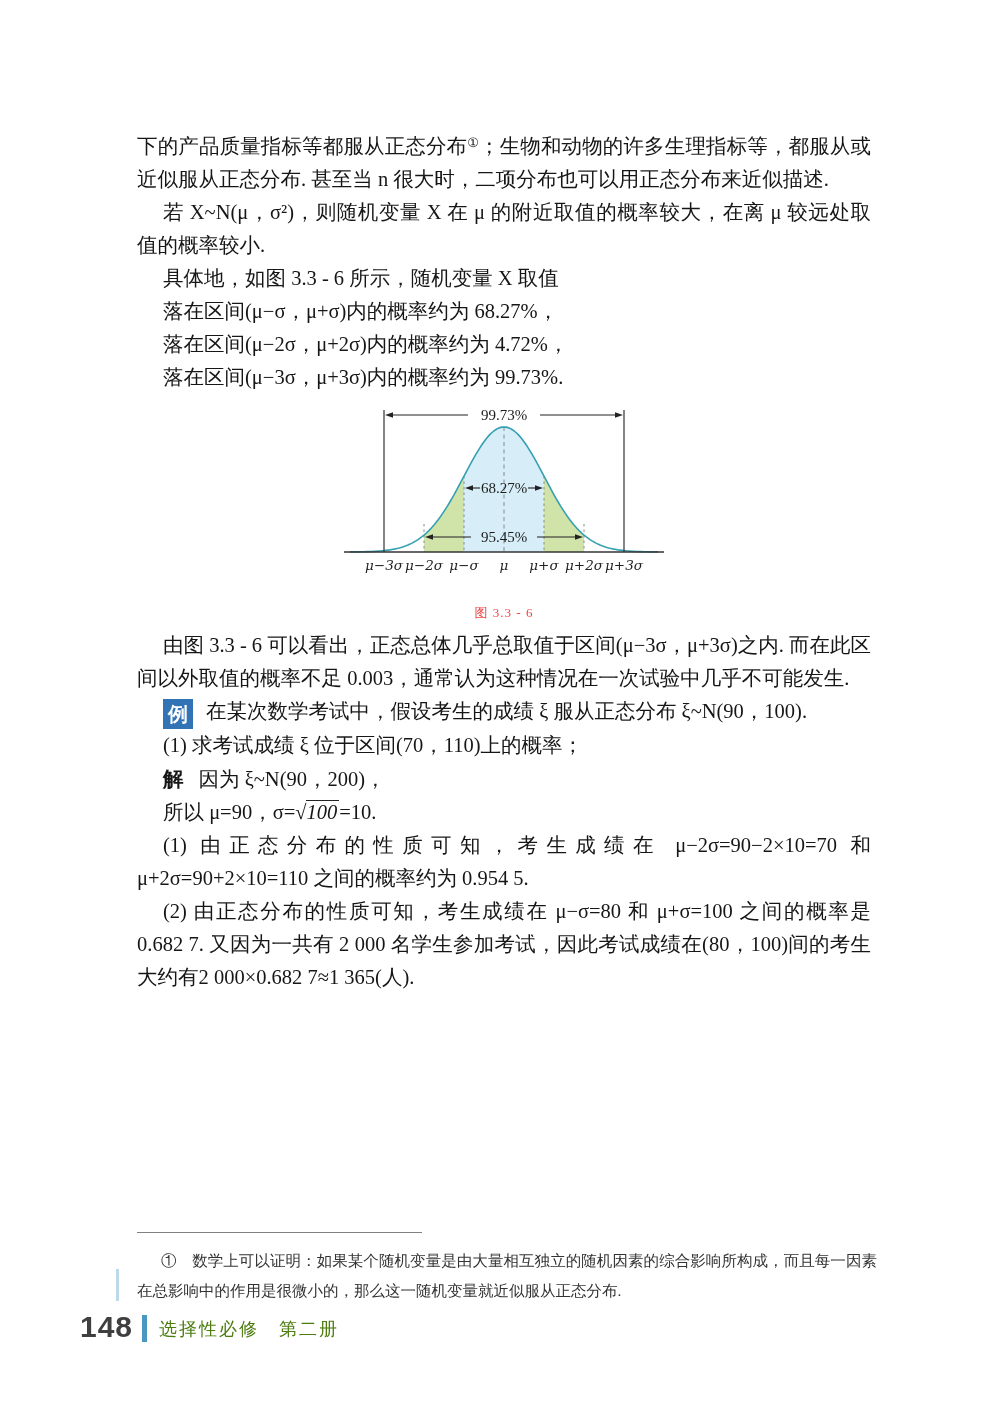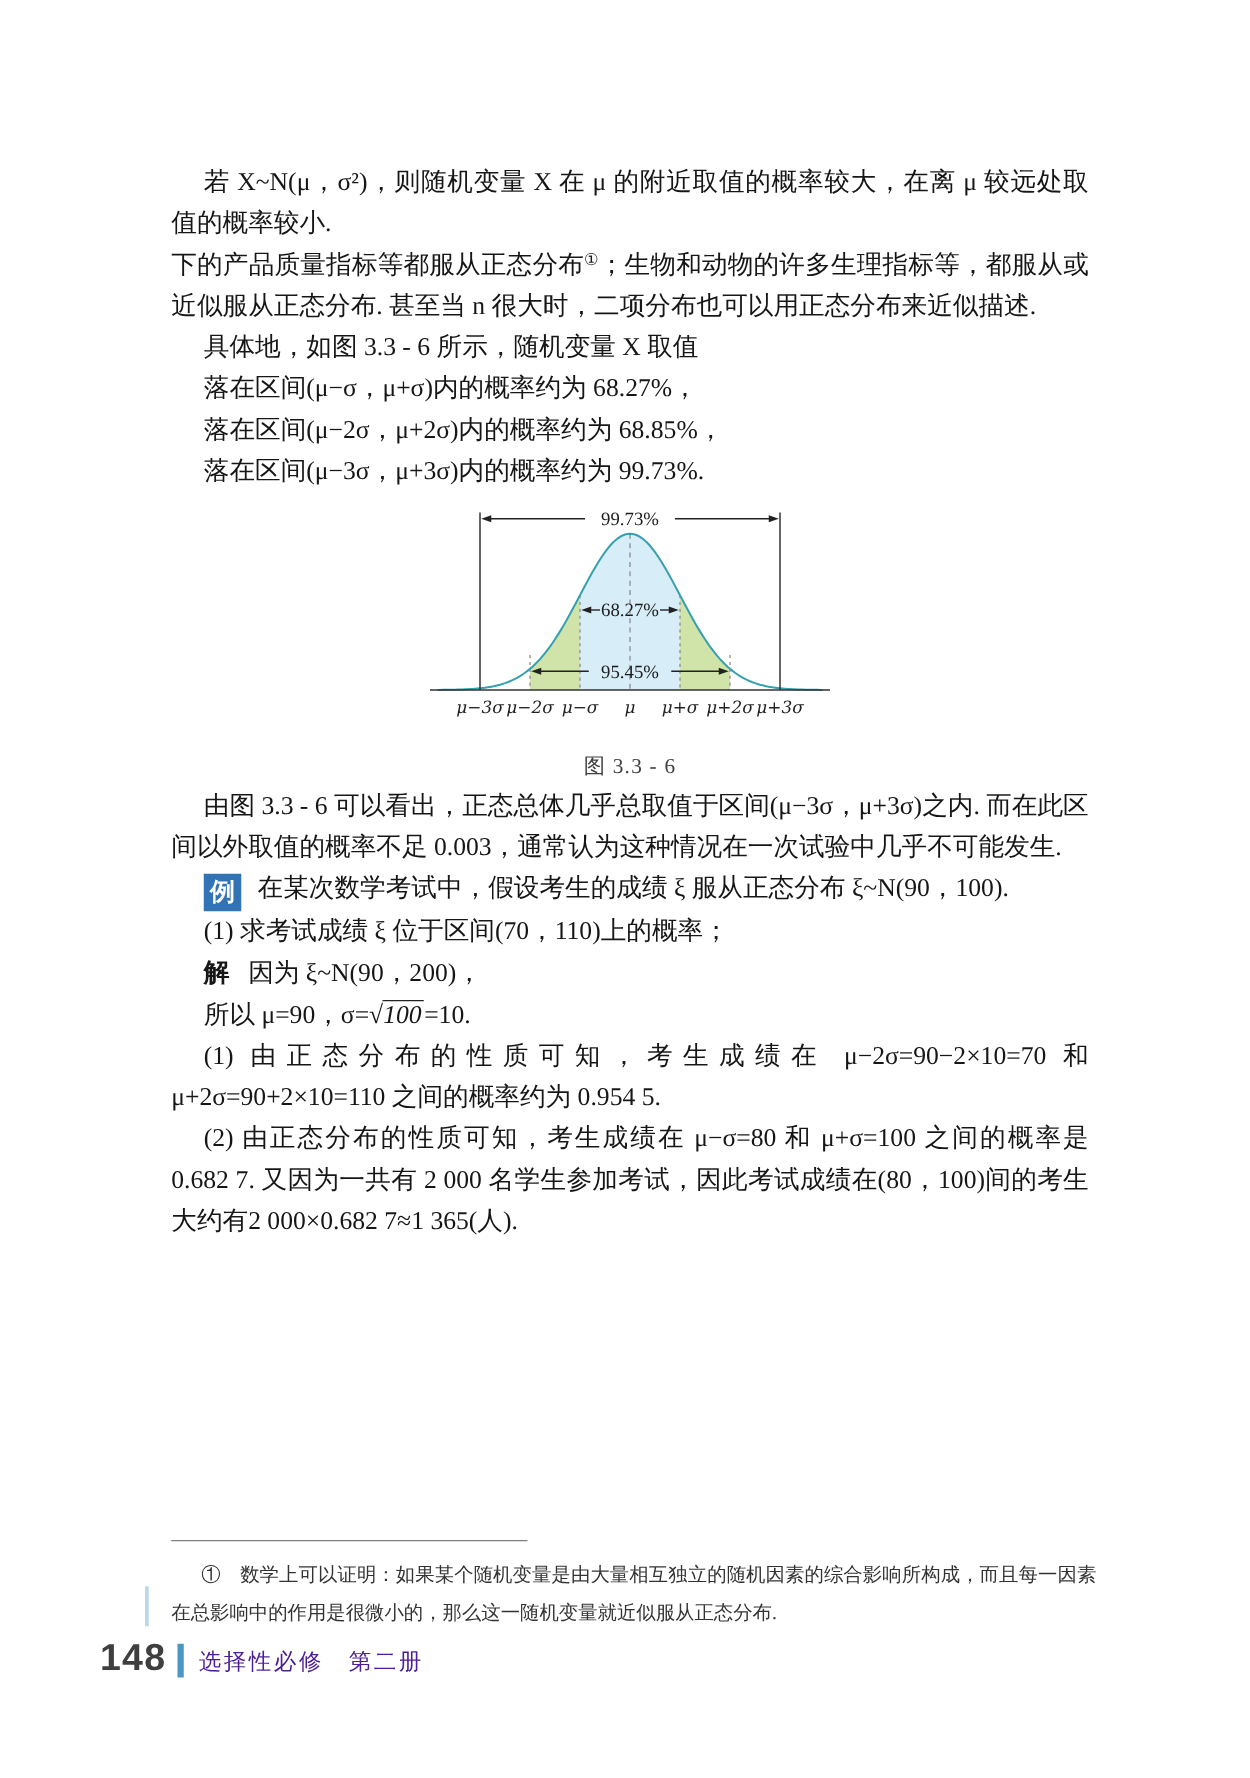--- a/index.html
+++ b/index.html
@@ -11,21 +11,21 @@
   .content {
     position:absolute; left:137px; top:130px; width:734px;
     font-size:20.5px; line-height:33px; text-align:justify;
   }
   .para { margin:0; }
   .indent { text-indent:26px; }
   .fnref { font-size:13px; vertical-align:6px; line-height:0; }
   figure.fig { margin:8px 0 0 0; text-align:center; }
   figure.fig svg { display:block; margin:0 auto; }
   figcaption {
-    margin-top:8px; font-size:17px; color:#404040; letter-spacing:1px;
+    margin-top:8px; font-size:13px; color:#ef4444; letter-spacing:1px;
     text-align:center; text-indent:0;
   }
   .example-first { }
   .badge {
     display:inline-block; width:30px; height:30px; line-height:30px;
     text-align:center; color:#fff; font-size:20px; font-weight:bold;
     font-family:"Liberation Sans","DejaVu Sans",sans-serif;
     margin-right:13px; vertical-align:-3px; text-indent:0;
   }
   .solve-label {
@@ -43,40 +43,40 @@
   }
   .margin-mark { position:absolute; left:116px; top:1269px; width:3px; height:32px; background:#bcd9ea; }
   .footer { position:absolute; left:80px; top:1310px; display:flex; align-items:center; }
   .pagenum {
     font-family:"Liberation Sans","DejaVu Sans",sans-serif;
     font-size:30px; font-weight:bold; color:#3f3f3f; letter-spacing:1px;
   }
   .footer-bar { width:5px; height:27px; margin:2px 12px 0 9px; }
   .booklabel {
     font-family:"Liberation Sans","DejaVu Sans",sans-serif;
-    font-size:18px; color:#4c1d95; letter-spacing:2px; margin-top:3px;
+    font-size:18px; color:#4d7c0f; letter-spacing:2px; margin-top:3px;
   }
   .fig-label { font-size:15px; fill:#1c1c1c; font-family:"Liberation Serif","DejaVu Serif",serif; }
   .tick-label { font-size:13.5px; font-style:italic; fill:#222; font-family:"DejaVu Serif","Liberation Serif",serif; }
 </style>
 </head>
 <body>
 
 <div class="page">
 
   <div class="content">
 
+    <p class="para"><span>下的产品质量指标等都服从正态分布</span><sup class="fnref">①</sup><span>；生物和动物的许多生理指标等，都服从或近似服从正态分布. 甚至当 n 很大时，二项分布也可以用正态分布来近似描述.</span></p>
+
     <p class="para indent">若 X~N(μ，σ²)，则随机变量 X 在 μ 的附近取值的概率较大，在离 μ 较远处取值的概率较小.</p>
-
-    <p class="para"><span>下的产品质量指标等都服从正态分布</span><sup class="fnref">①</sup><span>；生物和动物的许多生理指标等，都服从或近似服从正态分布. 甚至当 n 很大时，二项分布也可以用正态分布来近似描述.</span></p>
 
     <p class="para indent">具体地，如图 3.3 - 6 所示，随机变量 X 取值</p>
 
     <p class="para indent">落在区间(μ−σ，μ+σ)内的概率约为 68.27%，</p>
-    <p class="para indent">落在区间(μ−2σ，μ+2σ)内的概率约为 68.85%，</p>
+    <p class="para indent">落在区间(μ−2σ，μ+2σ)内的概率约为 4.72%，</p>
     <p class="para indent">落在区间(μ−3σ，μ+3σ)内的概率约为 99.73%.</p>
 
     <figure class="fig">
       <svg width="340" height="186" viewBox="0 0 340 186">
 
         <path id="band-left" stroke="none" d="M90 150 L90 133.08 L92 131.33 L94 129.44 L96 127.42 L98 125.26 L100 122.97 L102 120.53 L104 117.96 L106 115.25 L108 112.40 L110 109.42 L112 106.31 L114 103.09 L116 99.75 L118 96.31 L120 92.77 L122 89.16 L124 85.47 L126 81.74 L128 77.97 L130 74.18 L130 150 Z" fill="#d0e3a8"></path>
         <path id="band-center" stroke="none" d="M130 150 L130 74.18 L132 70.40 L134 66.63 L136 62.90 L138 59.23 L140 55.65 L142 52.16 L144 48.80 L146 45.59 L148 42.55 L150 39.69 L152 37.04 L154 34.61 L156 32.43 L158 30.50 L160 28.85 L162 27.48 L164 26.40 L166 25.62 L168 25.16 L170 25.00 L172 25.16 L174 25.62 L176 26.40 L178 27.48 L180 28.85 L182 30.50 L184 32.43 L186 34.61 L188 37.04 L190 39.69 L192 42.55 L194 45.59 L196 48.80 L198 52.16 L200 55.65 L202 59.23 L204 62.90 L206 66.63 L208 70.40 L210 74.18 L210 150 Z" fill="#d7edf8"></path>
         <path id="band-right" stroke="none" d="M210 150 L210 74.18 L212 77.97 L214 81.74 L216 85.47 L218 89.16 L220 92.77 L222 96.31 L224 99.75 L226 103.09 L228 106.31 L230 109.42 L232 112.40 L234 115.25 L236 117.96 L238 120.53 L240 122.97 L242 125.26 L244 127.42 L246 129.44 L248 131.33 L250 133.08 L250 150 Z" fill="#d0e3a8"></path>
 
         <line x1="130" y1="74" x2="130" y2="150" stroke="#8a8a8a" stroke-width="1" stroke-dasharray="2.5,3"></line>

